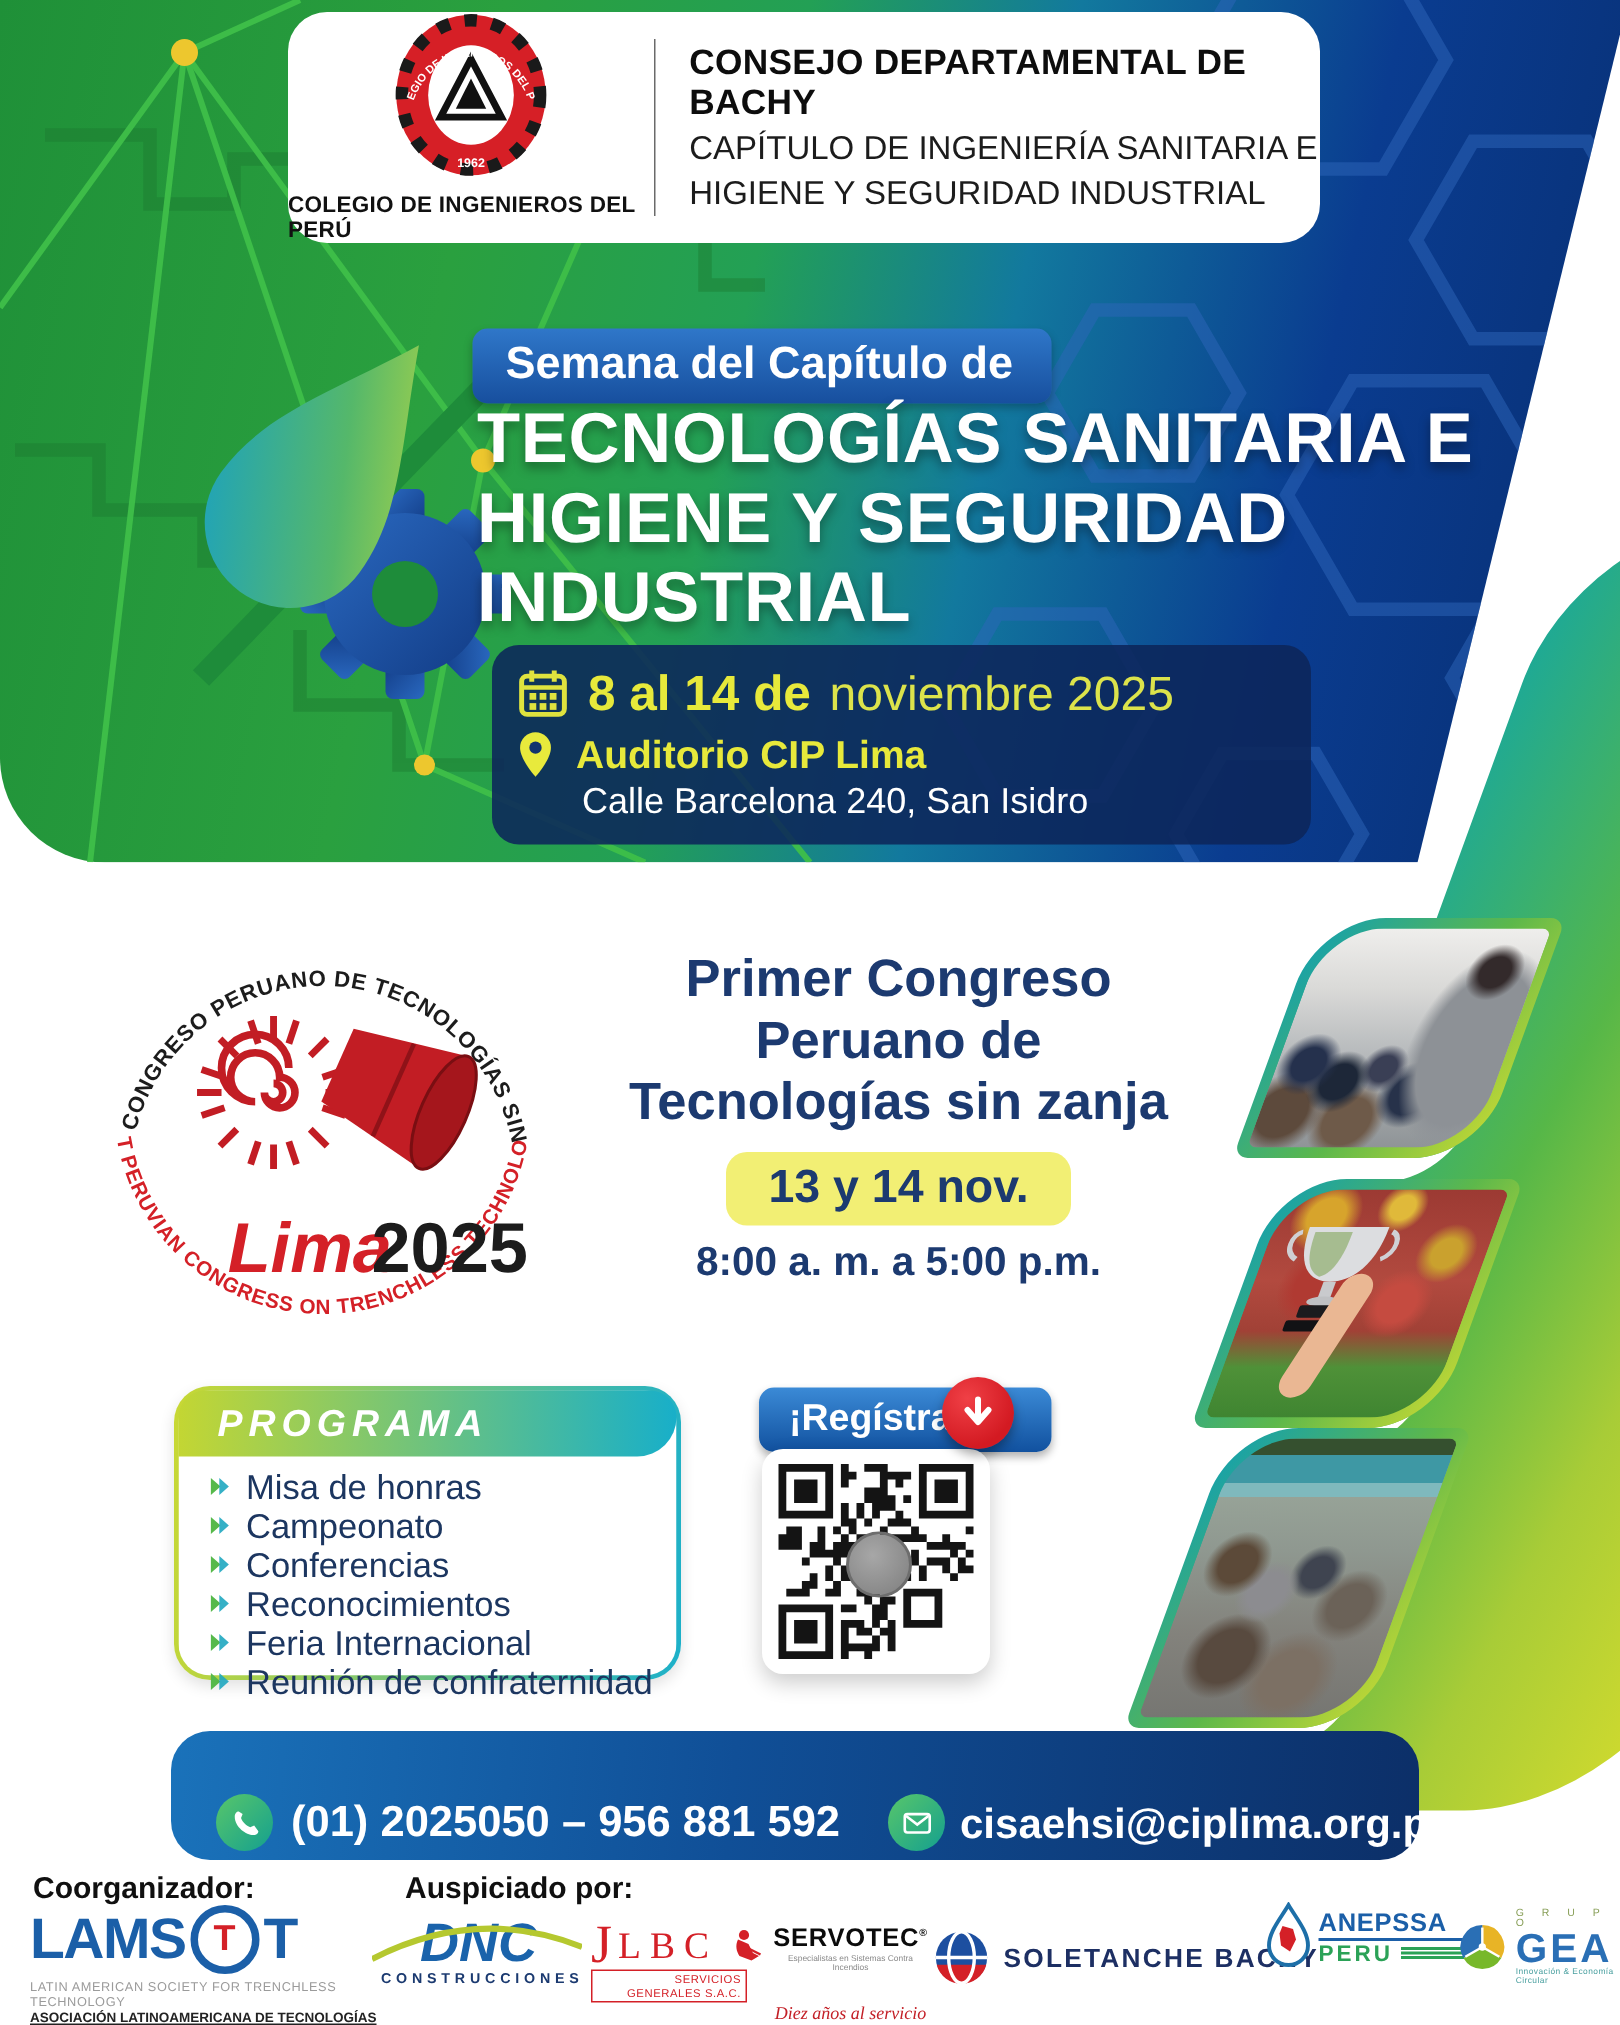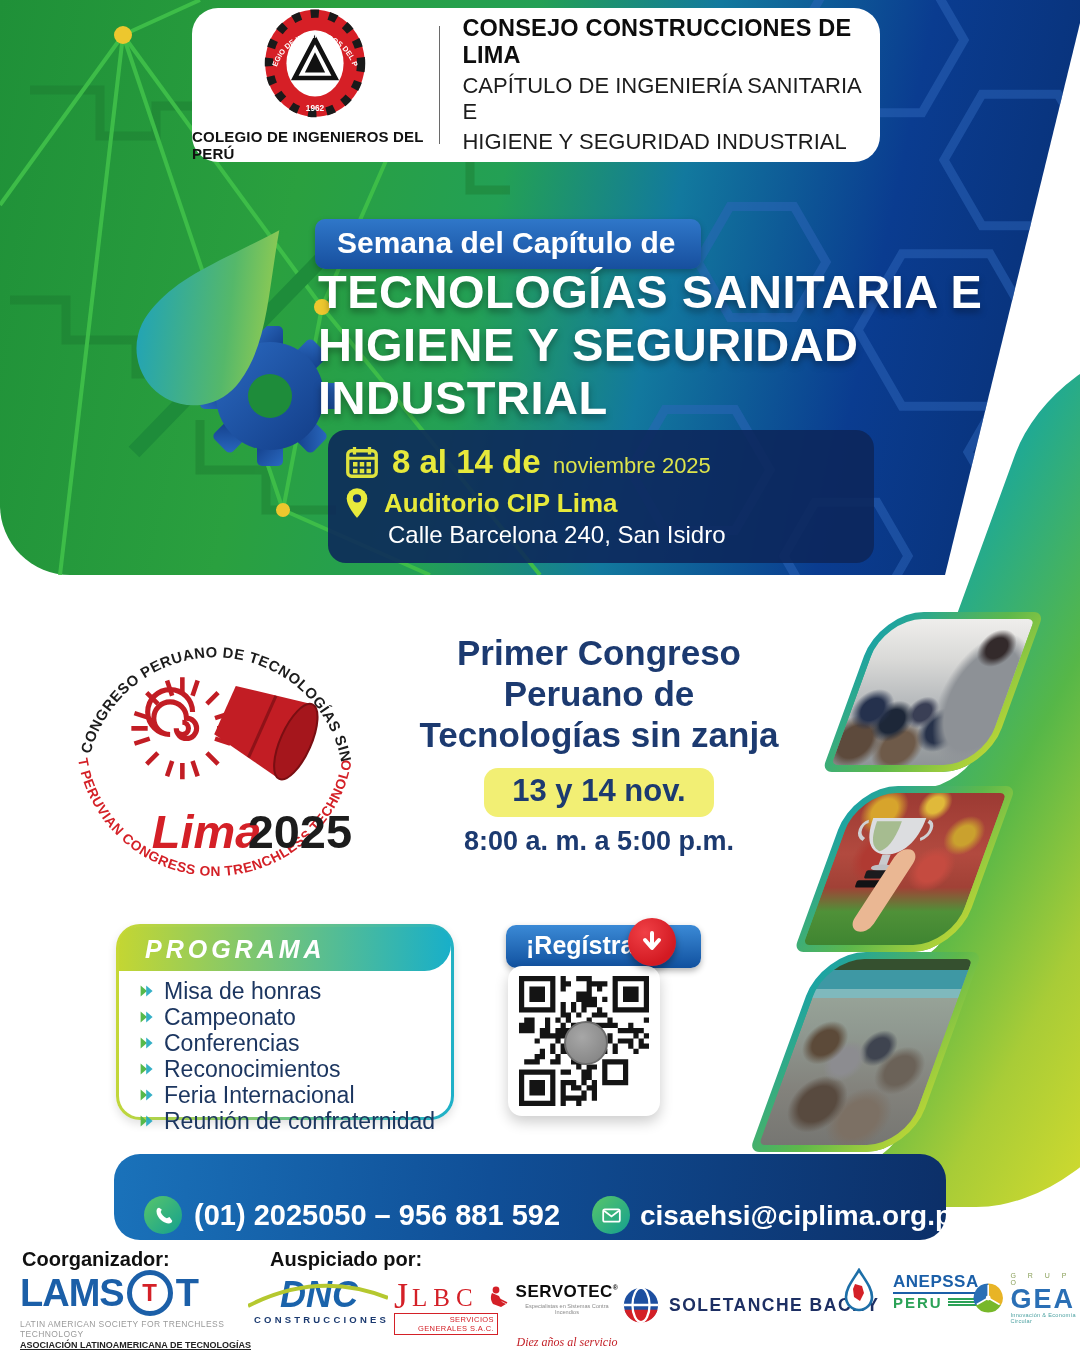--- a/index.html
+++ b/index.html
@@ -27,21 +27,21 @@
   .kicker{position:absolute;left:315px;top:219px;display:inline-block;padding:7px 26px 9px 22px;
     background:linear-gradient(180deg,#2f77c9,#174f9e);border-radius:10px;color:#fff;
     font-size:30px;font-weight:600;box-shadow:0 3px 6px rgba(0,0,0,.25);}
   .big-title{position:absolute;left:318px;top:265px;color:#fff;font-weight:900;font-size:47px;
     line-height:53px;letter-spacing:.5px;text-shadow:0 4px 7px rgba(0,0,0,.35);}
 
   .date-box{position:absolute;left:328px;top:430px;width:512px;padding:13px 18px 14px 16px;
     background:rgba(13,38,90,.88);border-radius:18px;}
   .date-row{display:flex;align-items:center;gap:12px;}
   .date-bold{font-size:33px;font-weight:800;color:#e7e93b;}
-  .date-rest{font-size:22px;font-weight:500;color:#dce34b;margin-left:8px;}
+  .date-rest{font-size:32px;font-weight:500;color:#dce34b;margin-left:8px;}
   .venue-row{display:flex;align-items:center;gap:14px;margin-top:6px;}
   .venue{font-size:26px;font-weight:800;color:#e7e93b;}
   .address{font-size:24px;color:#fff;margin:2px 0 0 44px;}
 
   
   .leaf{position:absolute;left:1055px;top:345px;width:355px;height:862px;
     transform:skewX(-20deg);transform-origin:top left;
     border-radius:110px 30px 120px 30px;z-index:1;
     background:linear-gradient(100deg,#1aa89b 0%,#56b748 38%,#a8cc37 68%,#d6dc2d 100%);}
   .pcard{position:absolute;transform:skewX(-20deg);transform-origin:top left;
@@ -145,21 +145,21 @@
   .lbc-name{font-family:"Liberation Serif",serif;font-size:25px;letter-spacing:6px;line-height:26px;}
   .lbc-box{border:1px solid #d42027;font-size:7.5px;letter-spacing:.4px;padding:1px 3px;margin-top:2px;
     text-align:right;width:96px;}
   .servotec{position:absolute;left:514px;top:1282px;width:106px;text-align:center;}
   .servotec-name{font-size:17px;font-weight:900;color:#0b0b0b;letter-spacing:.5px;}
   .servotec-name sup{font-size:7px;}
   .servotec-sub{font-size:5.6px;color:#8a8a8a;margin-top:1px;}
   .servotec-script{font-family:"Liberation Serif",serif;font-style:italic;font-size:12px;color:#c32027;margin-top:20px;}
   .soletanche{position:absolute;left:622px;top:1286px;display:flex;align-items:center;gap:9px;}
   .soletanche-name{font-size:17.5px;font-weight:800;color:#1d2f63;letter-spacing:1.5px;}
-  .anepssa{position:absolute;left:842px;top:1268px;display:flex;align-items:center;gap:17px;}
+  .anepssa{position:absolute;left:842px;top:1268px;display:flex;align-items:center;gap:3px;}
   .anepssa-name{font-size:17px;font-weight:900;color:#1b5fa8;border-bottom:2px solid #1b5fa8;letter-spacing:.5px;}
   .anepssa-sub{font-size:15px;font-weight:700;color:#2ba257;letter-spacing:2px;}
   .anepssa-lines i{display:block;width:42px;height:1.6px;background:#2ba257;margin:1.6px 0;}
   .gea{position:absolute;left:972px;top:1272px;display:flex;align-items:center;gap:6px;}
   .gea-grupo{font-size:7px;letter-spacing:5px;color:#8aa05a;}
   .gea-name{font-size:27px;font-weight:700;color:#2a6fb5;letter-spacing:2px;line-height:26px;}
   .gea-sub{font-size:5.6px;color:#4aa0a0;letter-spacing:.3px;}
 </style>
 </head>
 <body>
@@ -217,21 +217,21 @@
           <path d="M60 34 L82 76 L38 76 Z" fill="none" stroke="#111" stroke-width="5"></path>
           <path d="M60 48 L71 70 L49 70 Z" fill="#111"></path>
           <path id="cipArc" d="M18 66 A 44 48 0 0 1 102 66" fill="none"></path>
           <text font-size="8" font-weight="bold" fill="#fff"><textPath href="#cipArc" startOffset="50%" text-anchor="middle">COLEGIO DE INGENIEROS DEL PERÚ</textPath></text>
           <text x="60" y="112" text-anchor="middle" font-size="9" font-weight="bold" fill="#fff">1962</text>
         </svg>
         <div class="cip-label">COLEGIO DE INGENIEROS DEL PERÚ</div>
       </div>
       <div class="hdr-divider"></div>
       <div class="council">
-        <div class="l1">CONSEJO CONSTRUCCIONES DE LIMA</div>
+        <div class="l1">CONSEJO DEPARTAMENTAL DE BACHY</div>
         <div class="l2">CAPÍTULO DE INGENIERÍA SANITARIA E</div>
         <div class="l3">HIGIENE Y SEGURIDAD INDUSTRIAL</div>
       </div>
     </div>
 
     <svg class="abs" style="left:112px;top:196px;" width="250" height="280" viewBox="0 0 250 280">
       <defs>
         <linearGradient id="dropG" x1="0" y1="1" x2="1" y2="0">
           <stop offset="0" stop-color="#18a0c4"></stop>
             <stop offset=".55" stop-color="#55b86a"></stop>

